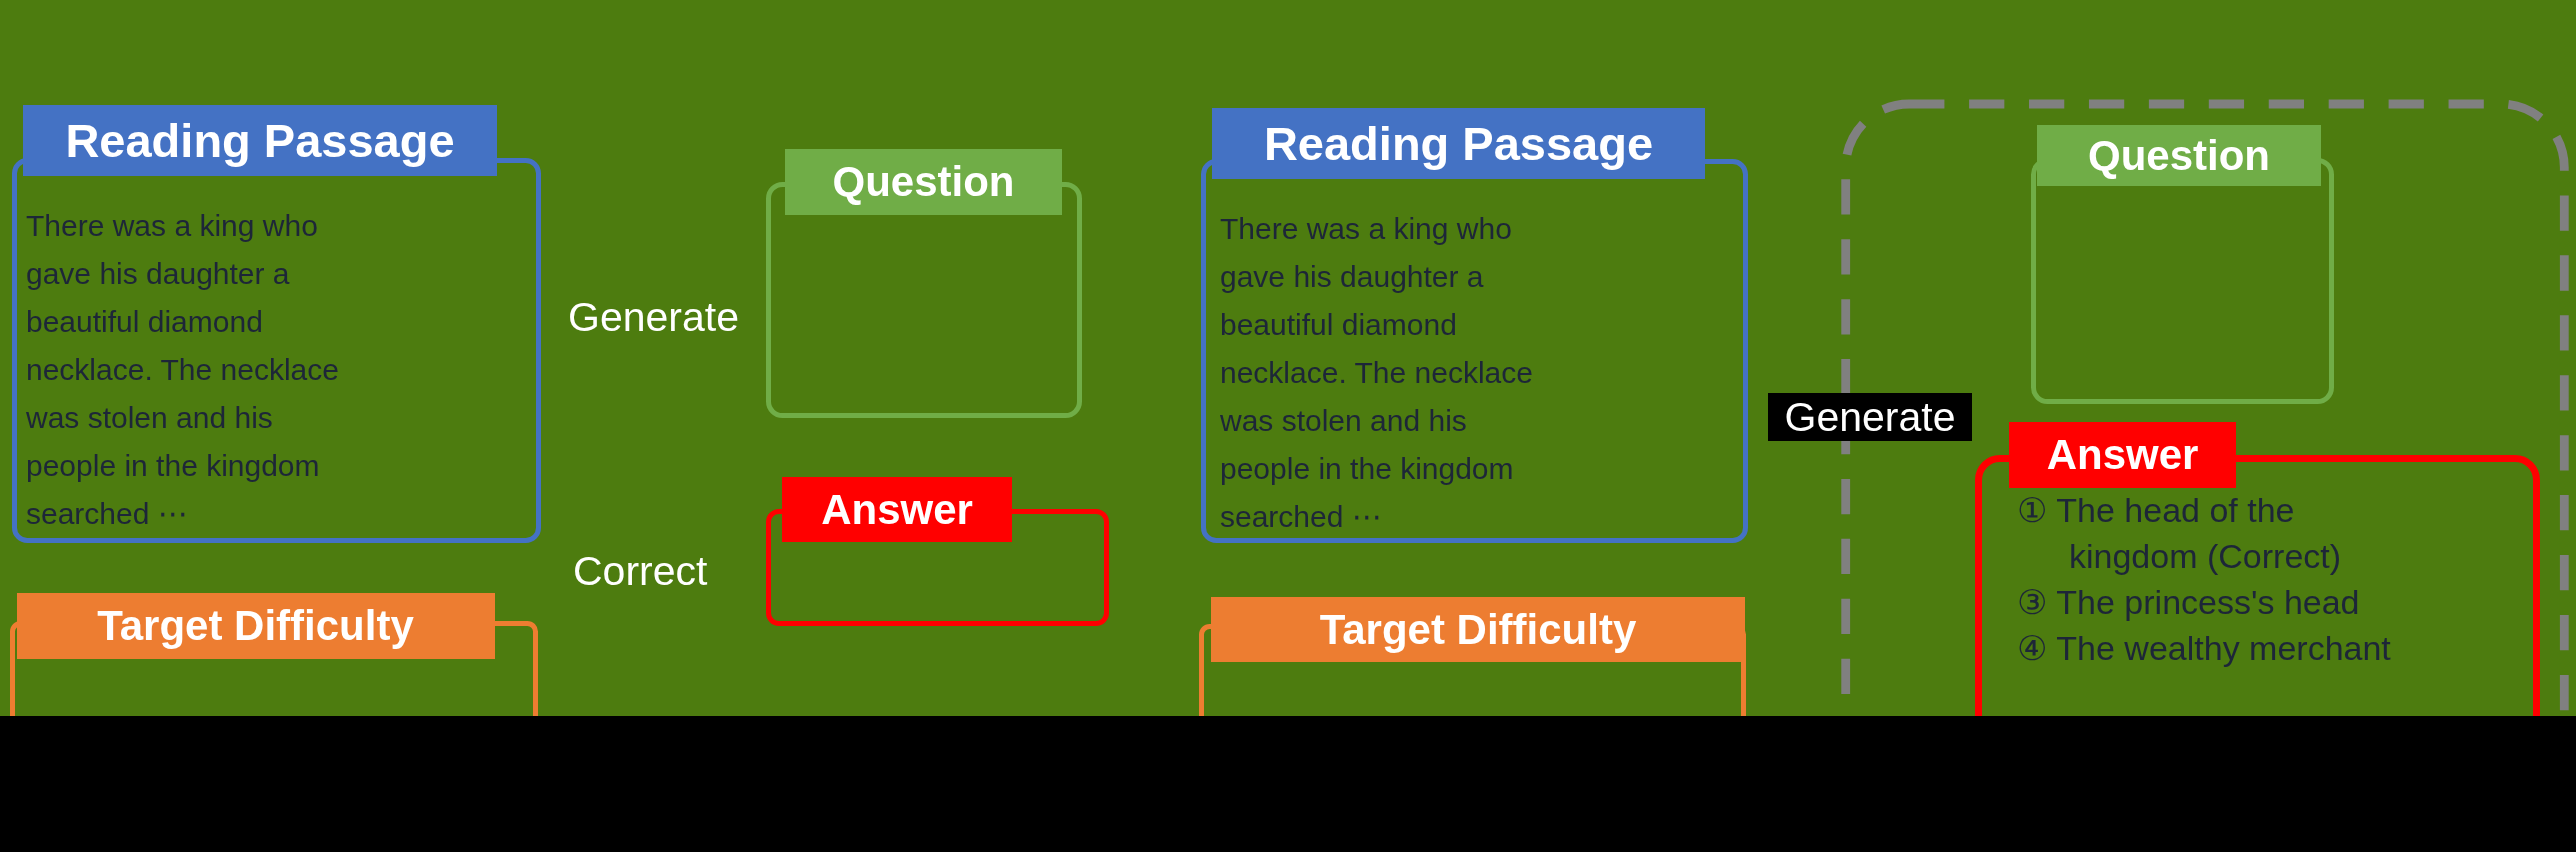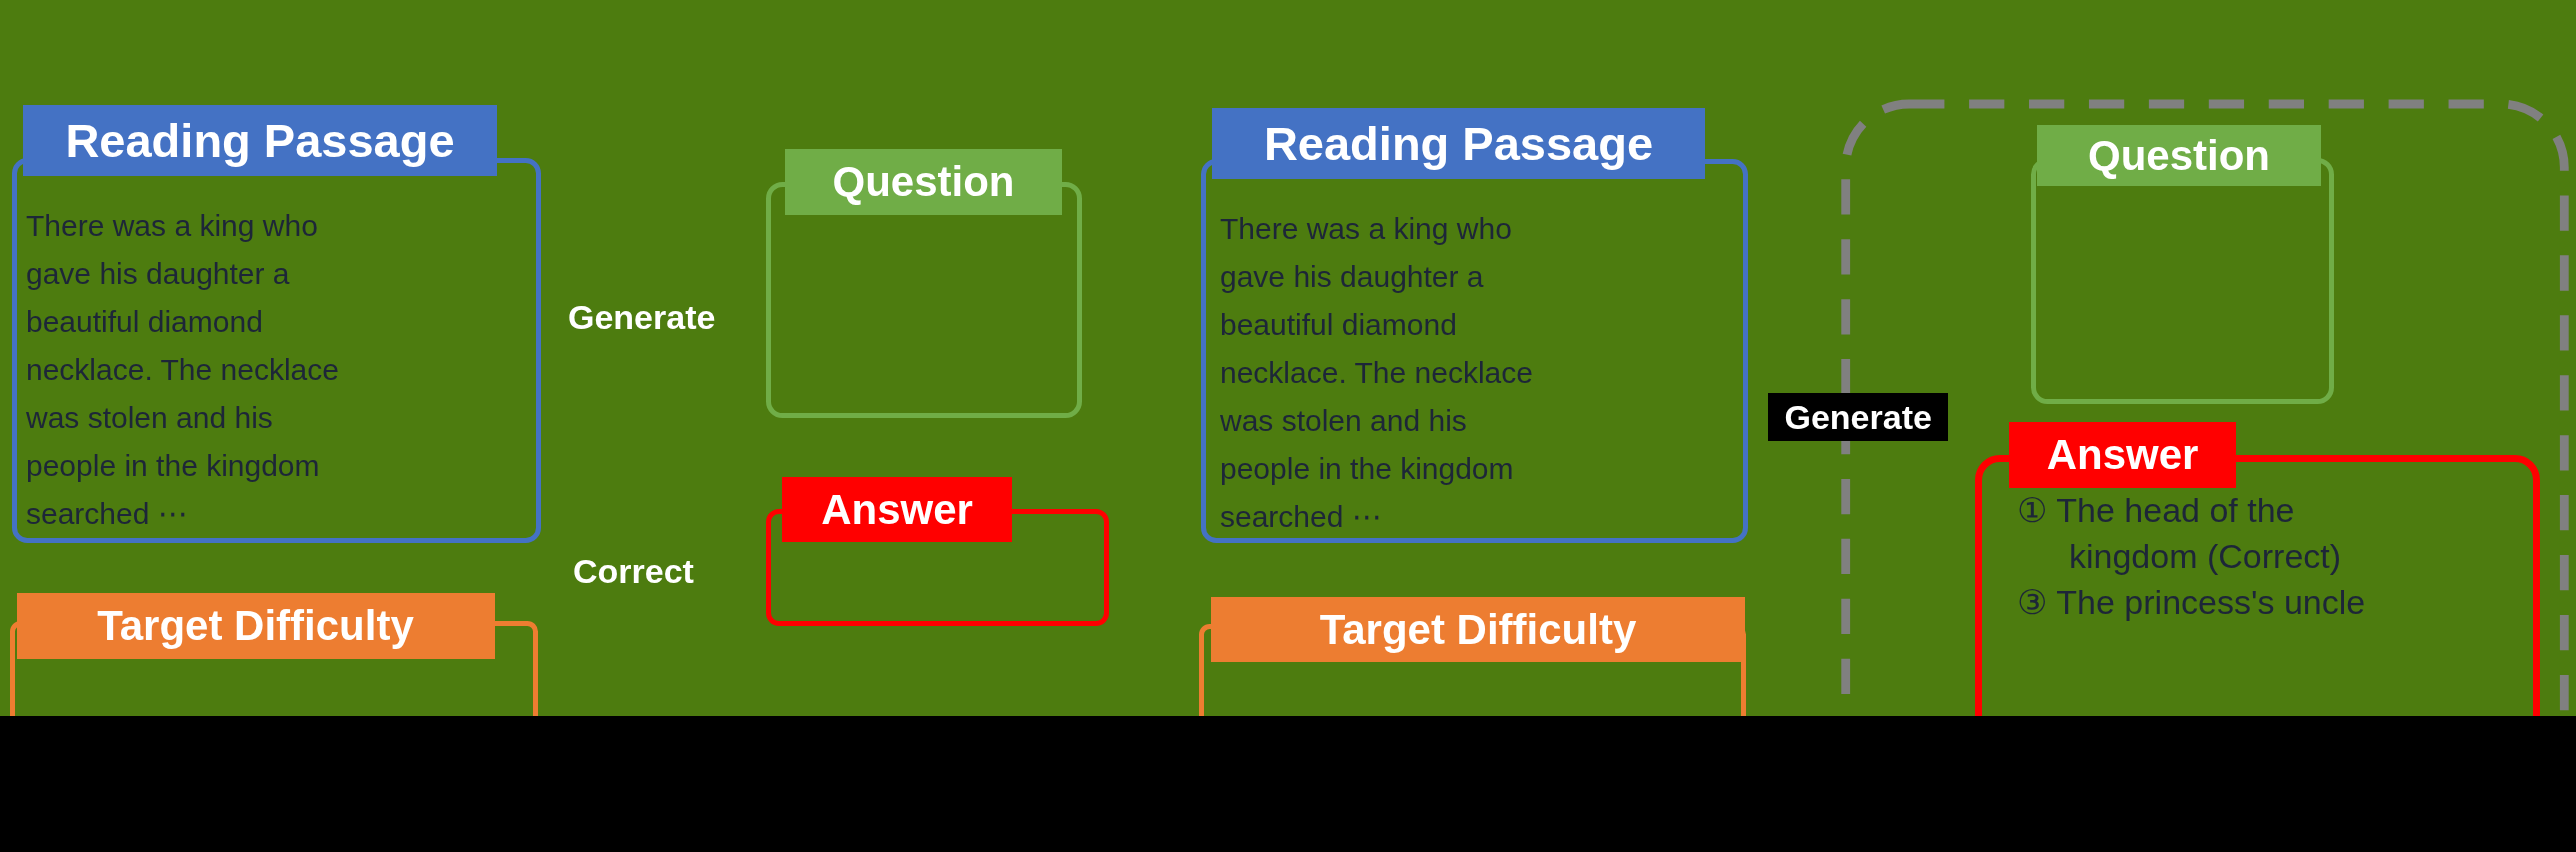--- a/index.html
+++ b/index.html
@@ -22,21 +22,21 @@
   .box.orange{border:5.3px solid var(--orange);border-radius:10.6px;}
   .box.redthin{border:5.9px solid var(--red);border-radius:13px;}
   .box.redbig{border:7px solid var(--red);border-radius:25px;}
   .passage{
     position:absolute;color:var(--passage_text);font-size:30px;line-height:48px;
     white-space:pre-line;z-index:2;text-align:left;
   }
   .options{position:absolute;z-index:2;color:var(--passage_text);font-size:34px;line-height:46px;}
   .option{padding-left:52px;text-indent:-52px;white-space:pre-line;}
   .lbl{
-    position:absolute;color:#fff;font-weight:bold;font-size:34px;line-height:41px;
+    position:absolute;color:#fff;font-weight:normal;font-size:41px;line-height:41px;
     white-space:nowrap;z-index:4;
   }
   .lbl.on-dash{background:#000;padding:3.5px 16.5px;}
   .dashed{position:absolute;z-index:0;}
   .dashed rect{stroke:var(--gray_dash);}
 </style>
 </head>
 <body>
 
 <div class="stage">
@@ -89,18 +89,19 @@
 
     <div class="box green" style="left:2031px;top:158px;width:293px;height:236px;"></div>
     <div class="hdr green" style="left:2037px;top:125px;width:284px;height:61px;font-size:42px;">Question</div>
 
     <div class="box redbig" style="left:1975px;top:455px;width:551px;height:344px;"></div>
     <div class="hdr red" style="left:2009px;top:422px;width:227px;height:66px;font-size:42px;">Answer</div>
 
     <div class="options" style="left:2017px;top:487px;width:512px;">
       <div class="option">① The head of the
 kingdom (Correct)</div>
-      <div class="option">③ The princess's uncle</div>
+      <div class="option">③ The princess's head</div>
+      <div class="option">④ The wealthy merchant</div>
     </div>
   </div>
 
 </div>
 
 
 </body></html>

